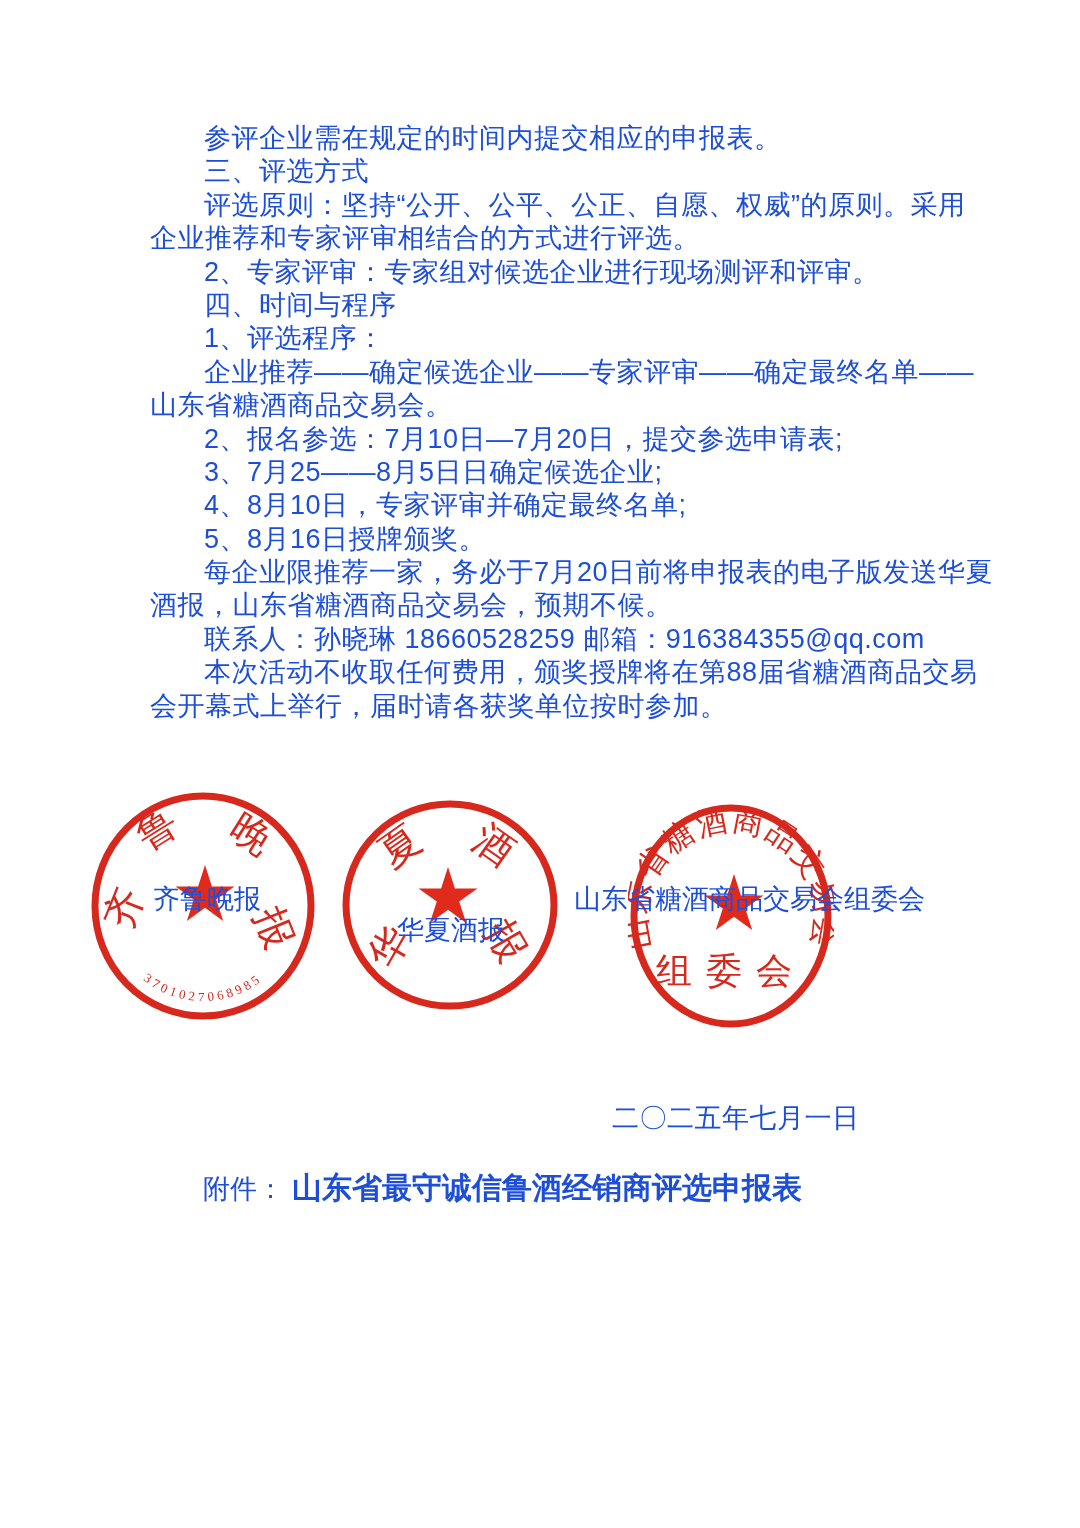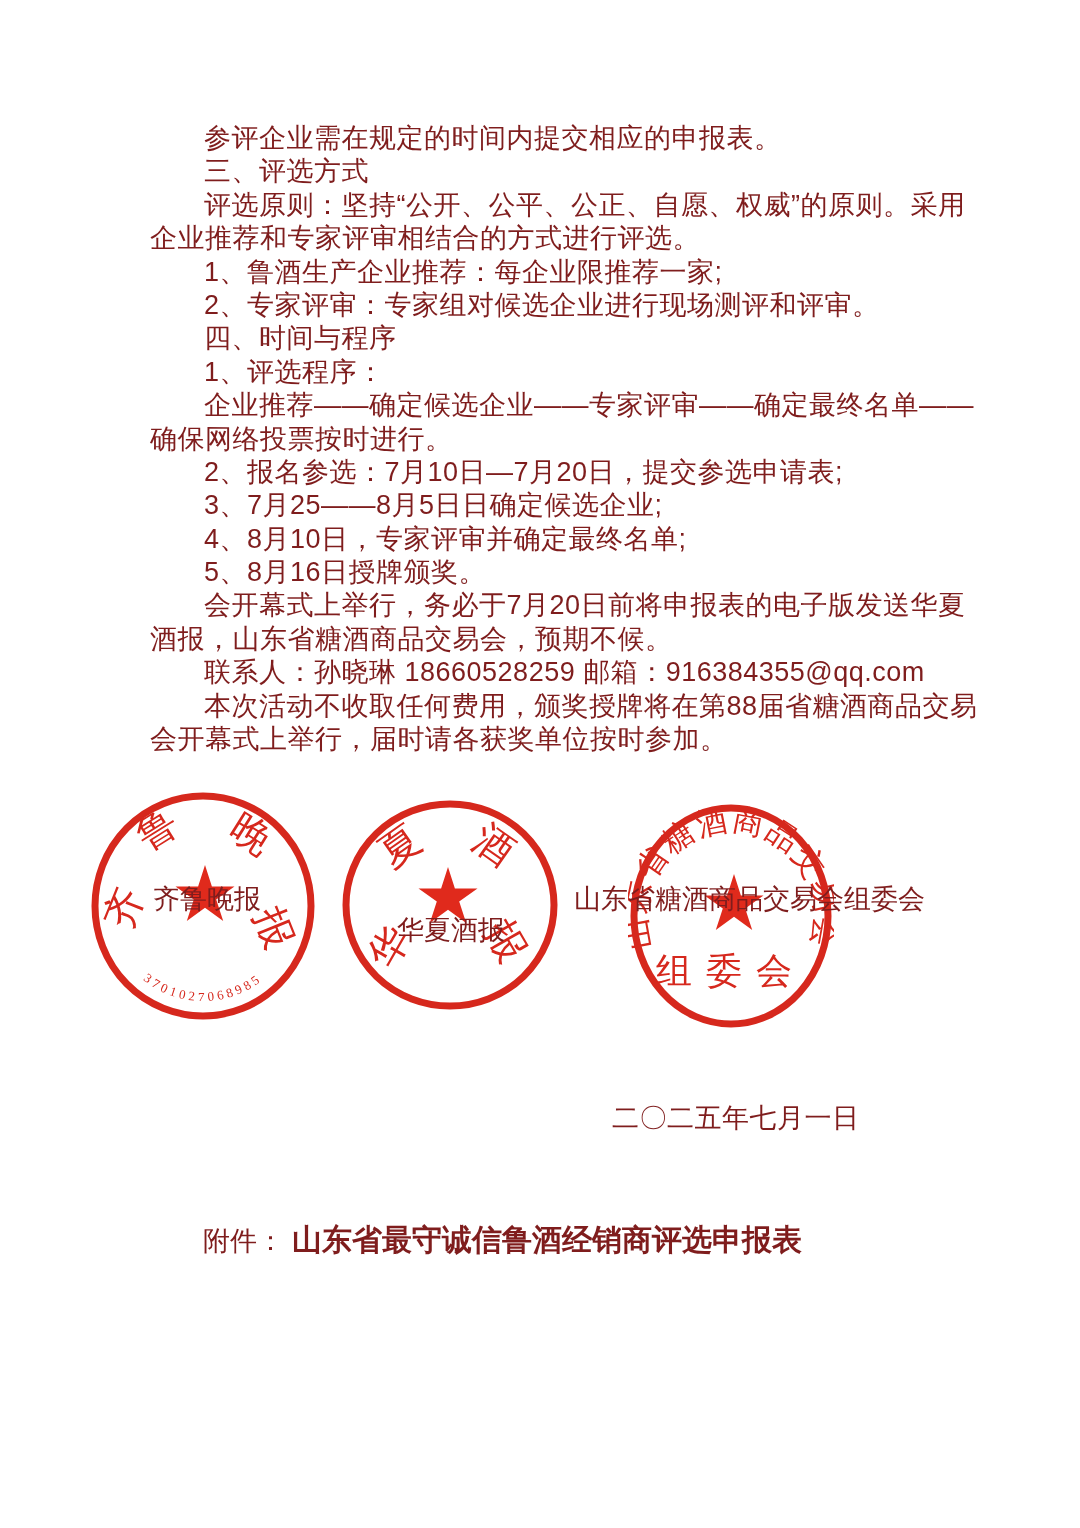--- a/index.html
+++ b/index.html
@@ -2,21 +2,21 @@
 <html><head>
 <meta charset="utf-8">
 <style>
   html,body{margin:0;padding:0;background:#ffffff;}
   .page{
     position:relative;
     width:1080px;height:1528px;
     background:#ffffff;
     overflow:hidden;
     font-family:"Liberation Sans", sans-serif;
-    color:#7f1d1d;
+    color:#1d4ed8;
   }
   
   .body-text{
     position:absolute;
     left:150px;top:122px;width:790px;
     font-size:27px;
     letter-spacing:0.5px;
   }
   .line{
     height:33.4px;
@@ -33,48 +33,47 @@
     font-size:27px;line-height:30px;white-space:nowrap;
   }
   .sig-qilu{left:153px;}
   .sig-huaxia{left:397px;margin-top:31px;}
   .sig-committee{left:574px;}
   .date-line{
     position:absolute;left:612px;top:1100px;z-index:3;
     font-size:27px;letter-spacing:0.5px;white-space:nowrap;
   }
   .attachment{
-    position:absolute;left:203px;top:1220px;z-index:3;
+    position:absolute;left:203px;top:1168px;z-index:3;
     white-space:nowrap;
   }
   .attachment .att-label{font-size:27px;vertical-align:baseline;}
   .attachment .att-title{font-size:30px;font-weight:700;vertical-align:baseline;margin-left:8px;}
   .stamp-text{font-family:"Liberation Serif", serif;}
 </style>
 </head>
 <body>
 
 <div class="page">
 
   <div class="body-text">
     <div class="line indent">参评企业需在规定的时间内提交相应的申报表。</div>
     <div class="line indent">三、评选方式</div>
     <div class="line indent">评选原则：坚持“公开、公平、公正、自愿、权威”的原则。采用</div>
     <div class="line">企业推荐和专家评审相结合的方式进行评选。</div>
-    <div class="line indent">1、鲁酒生产企业推荐：每企业限推荐一家;</div>
     <div class="line indent">2、专家评审：专家组对候选企业进行现场测评和评审。</div>
     <div class="line indent">四、时间与程序</div>
     <div class="line indent">1、评选程序：</div>
     <div class="line indent">企业推荐——确定候选企业——专家评审——确定最终名单——</div>
-    <div class="line">确保网络投票按时进行。</div>
+    <div class="line">山东省糖酒商品交易会。</div>
     <div class="line indent">2、报名参选：7月10日—7月20日，提交参选申请表;</div>
     <div class="line indent">3、7月25——8月5日日确定候选企业;</div>
     <div class="line indent">4、8月10日，专家评审并确定最终名单;</div>
     <div class="line indent">5、8月16日授牌颁奖。</div>
-    <div class="line indent">会开幕式上举行，务必于7月20日前将申报表的电子版发送华夏</div>
+    <div class="line indent">每企业限推荐一家，务必于7月20日前将申报表的电子版发送华夏</div>
     <div class="line">酒报，山东省糖酒商品交易会，预期不候。</div>
     <div class="line indent">联系人：孙晓琳 18660528259 邮箱：916384355@qq.com</div>
     <div class="line indent">本次活动不收取任何费用，颁奖授牌将在第88届省糖酒商品交易</div>
     <div class="line">会开幕式上举行，届时请各获奖单位按时参加。</div>
   </div>
 
   <div class="stamp" style="left:88px;top:790px;">
     <svg width="230" height="233" viewBox="0 0 230 233">
       <ellipse cx="115" cy="116" rx="108" ry="110" fill="none" stroke="#d6281d" stroke-width="7"></ellipse>
       <polygon points="0,-31 6.9,-9.6 29.5,-9.6 11.2,3.6 18.2,25.1 0,11.8 -18.2,25.1 -11.2,3.6 -29.5,-9.6 -6.9,-9.6" transform="translate(117,106)" fill="#e02a1c"></polygon>

